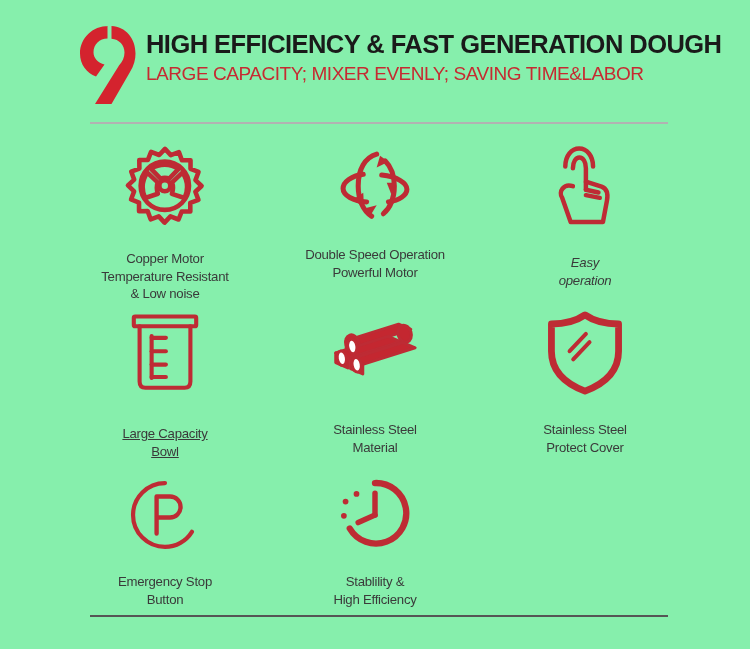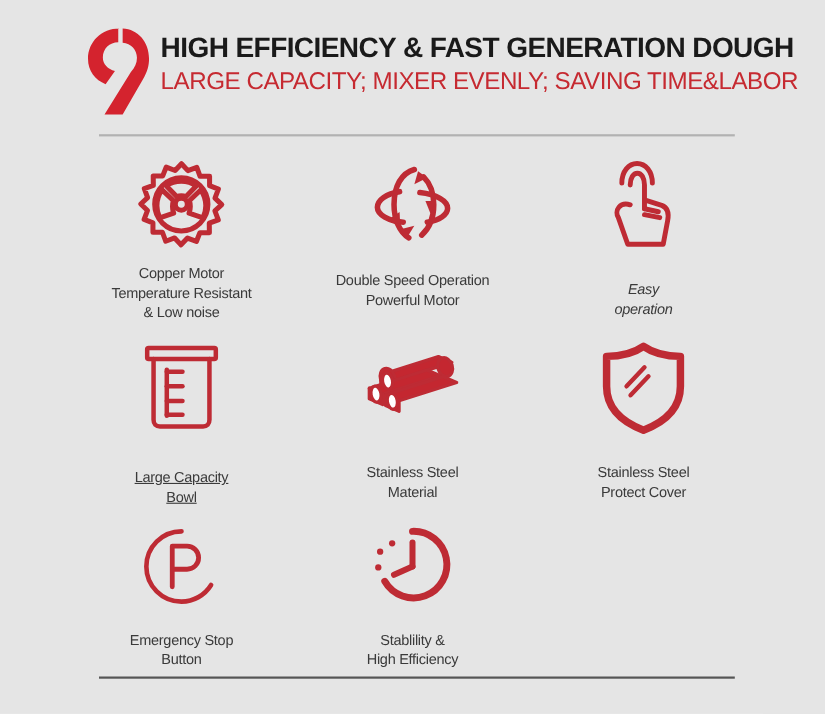--- a/index.html
+++ b/index.html
@@ -9,21 +9,21 @@
     height: 649px;
     background: #ffffff;
     font-family: "Liberation Sans", sans-serif;
     overflow: hidden;
   }
 
   .page {
     position: relative;
     width: 750px;
     height: 649px;
-    background: #e5e5e5;
+    background: #86efac;
   }
 
   
   .header {
     position: absolute;
     left: 78px;
     top: 22px;
     width: 612px;
     height: 82px;
     display: flex;
@@ -49,21 +49,21 @@
     font-size: 25.5px;
     font-weight: bold;
     color: #1a1a1a;
     letter-spacing: -0.55px;
     line-height: 32px;
     white-space: nowrap;
   }
 
   .subheadline {
     font-family: "Liberation Sans", sans-serif;
-    font-size: 22px;
+    font-size: 19px;
     font-weight: normal;
     color: #C62A31;
     letter-spacing: -0.45px;
     line-height: 26px;
     white-space: nowrap;
     margin-top: 1px;
   }
 
   .rule-top {
     position: absolute;
@@ -116,21 +116,21 @@
     text-align: center;
     font-family: "Liberation Sans", sans-serif;
     font-size: 13.2px;
     line-height: 17.5px;
     color: #3a3a3a;
     letter-spacing: -0.25px;
     white-space: pre-line;
   }
 
   
-  .cell.c0 .caption { margin-top: 8px; text-align: center; }
+  .cell.c0 .caption { margin-top: 18px; text-align: center; }
   .cell.c1 .icon-wrap { height: 84px; }
   .cell.c1 .caption { margin-top: 18px; }
   .cell.c2 .caption { margin-top: 22px; font-style: italic; }
   .cell.c3 .caption { margin-top: 28px; text-decoration: underline; }
   .cell.c4 .caption { margin-top: 24px; }
   .cell.c5 .caption { margin-top: 24px; }
   .cell.c6 .caption { margin-top: 18px; }
   .cell.c7 .caption { margin-top: 18px; }
   .cell.c8 .caption { margin-top: 18px; }
 </style>

